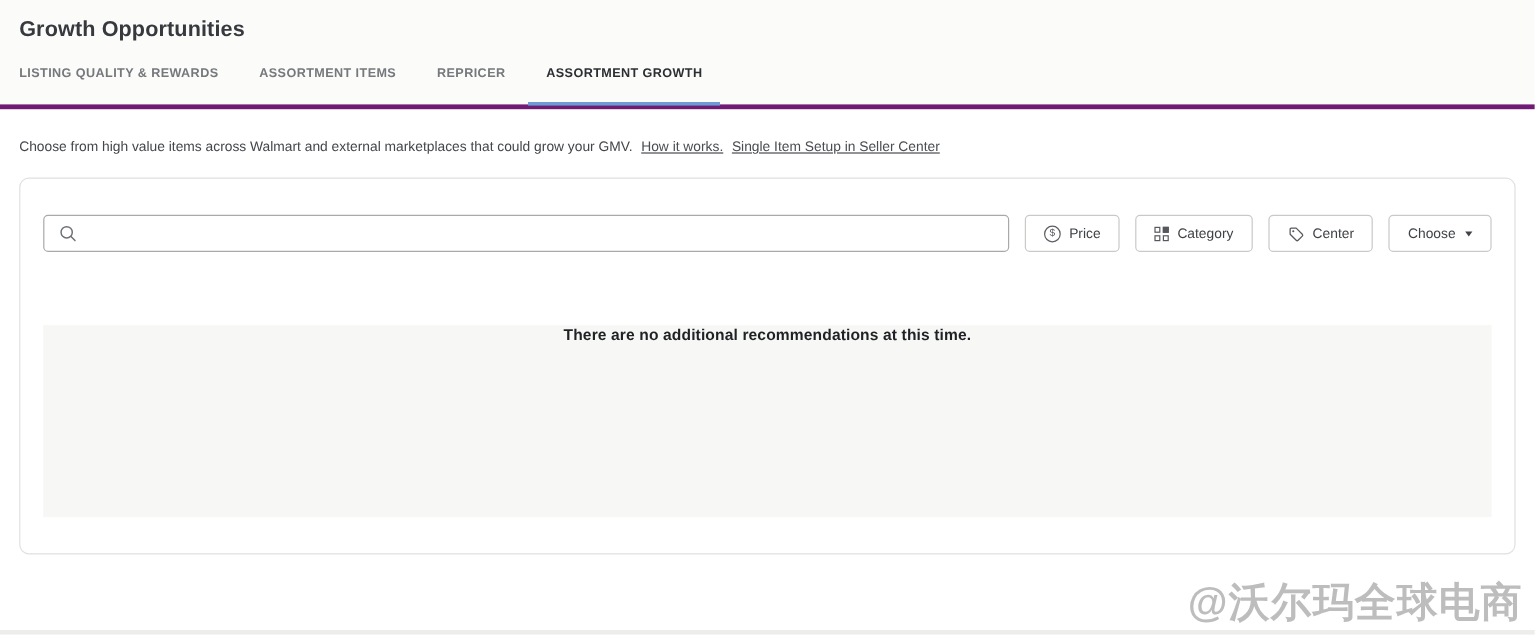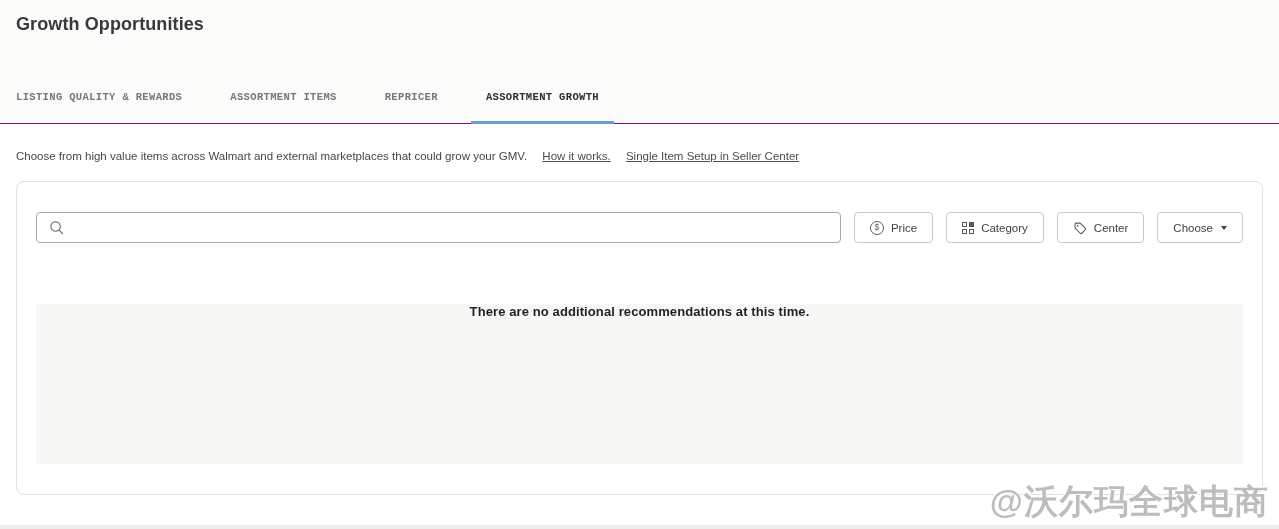--- a/index.html
+++ b/index.html
@@ -9,46 +9,45 @@
     background: #ffffff;
     position: relative;
     overflow: hidden;
     color: #3f4246;
   }
 
   
   .header {
     background: #fbfbfa;
     padding: 14px 16px 0 16px;
-    border-bottom: 1px solid #701a75;
+    border-bottom: 4px solid #701a75;
   }
   .page-title {
     font-size: 18px;
     font-weight: 600;
     color: #36393d;
     letter-spacing: 0.1px;
   }
   .tabbar {
     display: flex;
     align-items: flex-end;
-    gap: 48px;
+    gap: 34px;
     margin-top: 20px;
-    font-family: Liberation Mono, monospace;
   }
   .tab {
     position: relative;
     padding-bottom: 20px;
     font-size: 10.5px;
     font-weight: 700;
     letter-spacing: 0.35px;
     color: #75787c;
     white-space: nowrap;
     cursor: pointer;
   }
-  .tab.active { color: #2b2e32; margin-top: 36px; }
+  .tab.active { color: #2b2e32; }
   .tab.active::after {
     content: "";
     position: absolute;
     left: -15px;
     right: -15px;
     bottom: -1px;
     height: 3px;
     background: #6d9cd5;
   }
   .tab.raised {
@@ -59,21 +58,21 @@
   
   .desc {
     margin: 26px 16px 0 16px;
     font-size: 11.5px;
     color: #43464a;
   }
   .desc a {
     color: #4a4d51;
     text-decoration: underline;
     cursor: pointer;
-    margin-left: 12px;
+    margin-left: 4px;
   }
 
   
   .card {
     margin: 19px 16px 0 16px;
     height: 314px;
     border: 1px solid #e0e0df;
     border-radius: 8px;
     background: #ffffff;
     padding: 30px 19px 0 19px;

